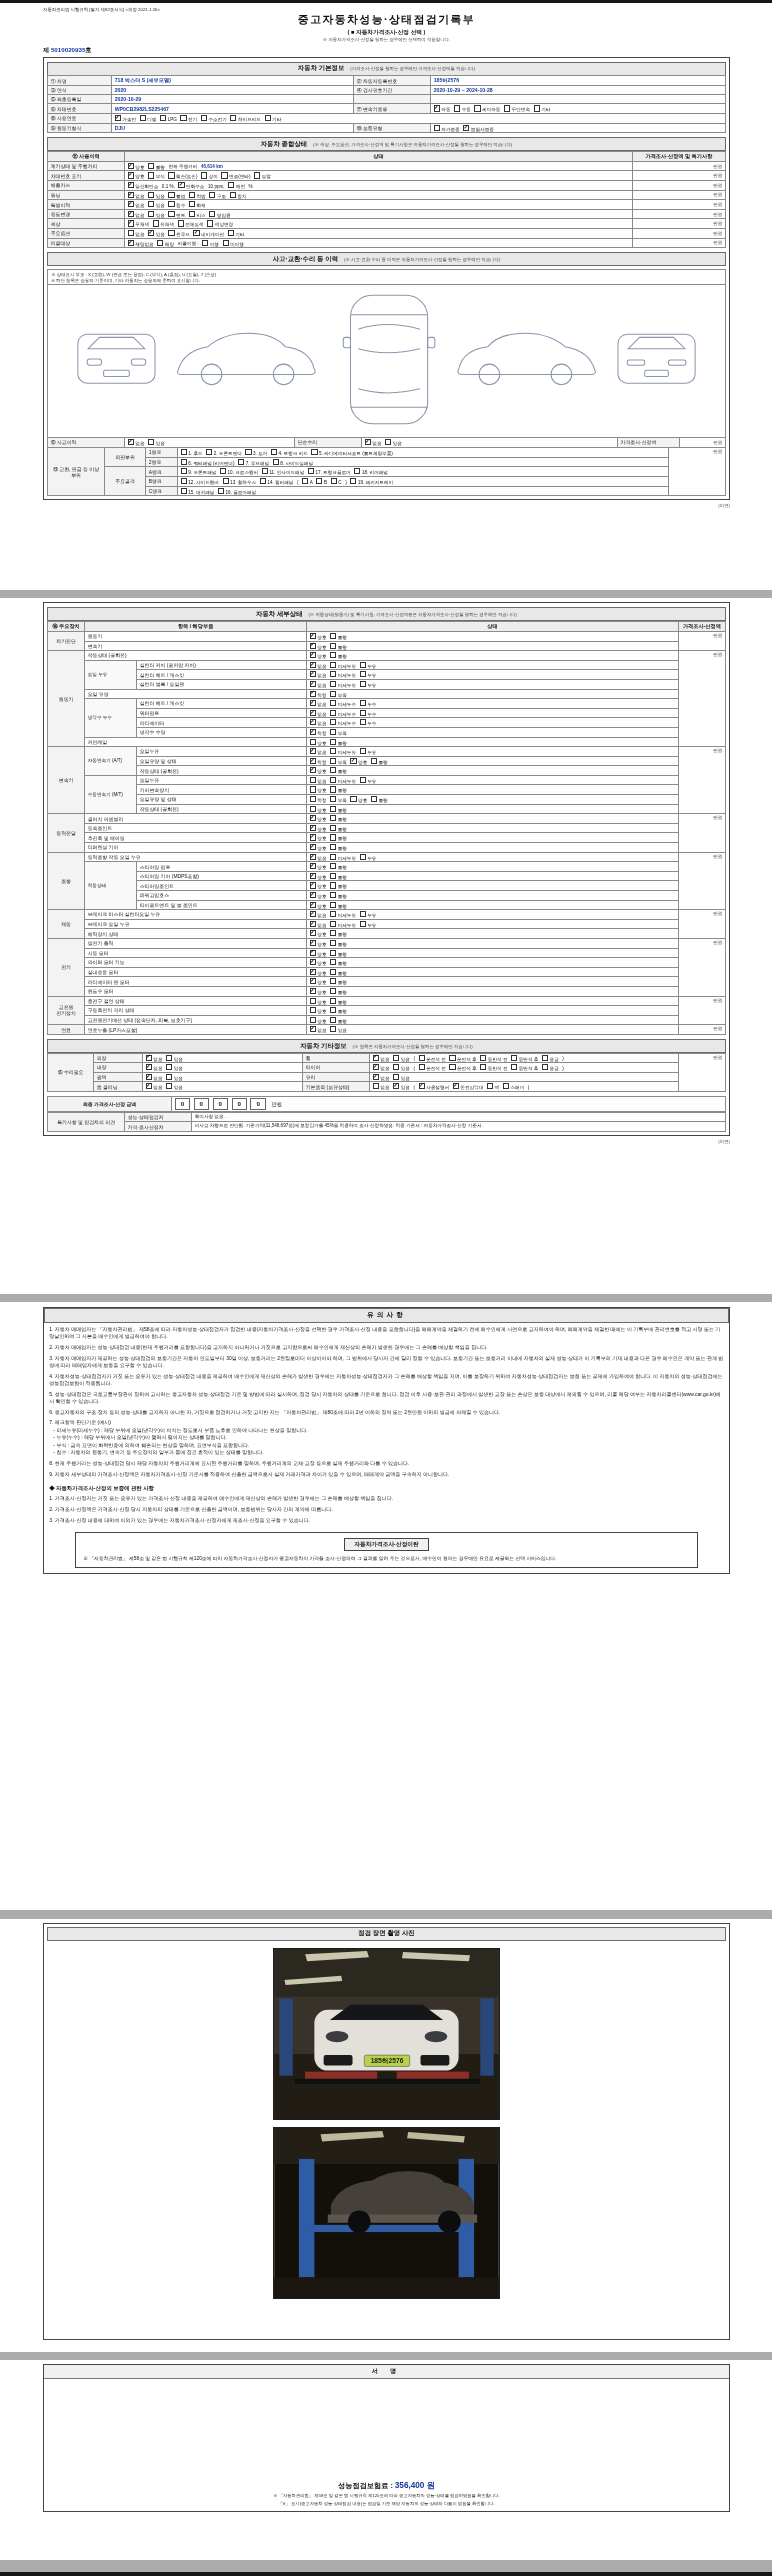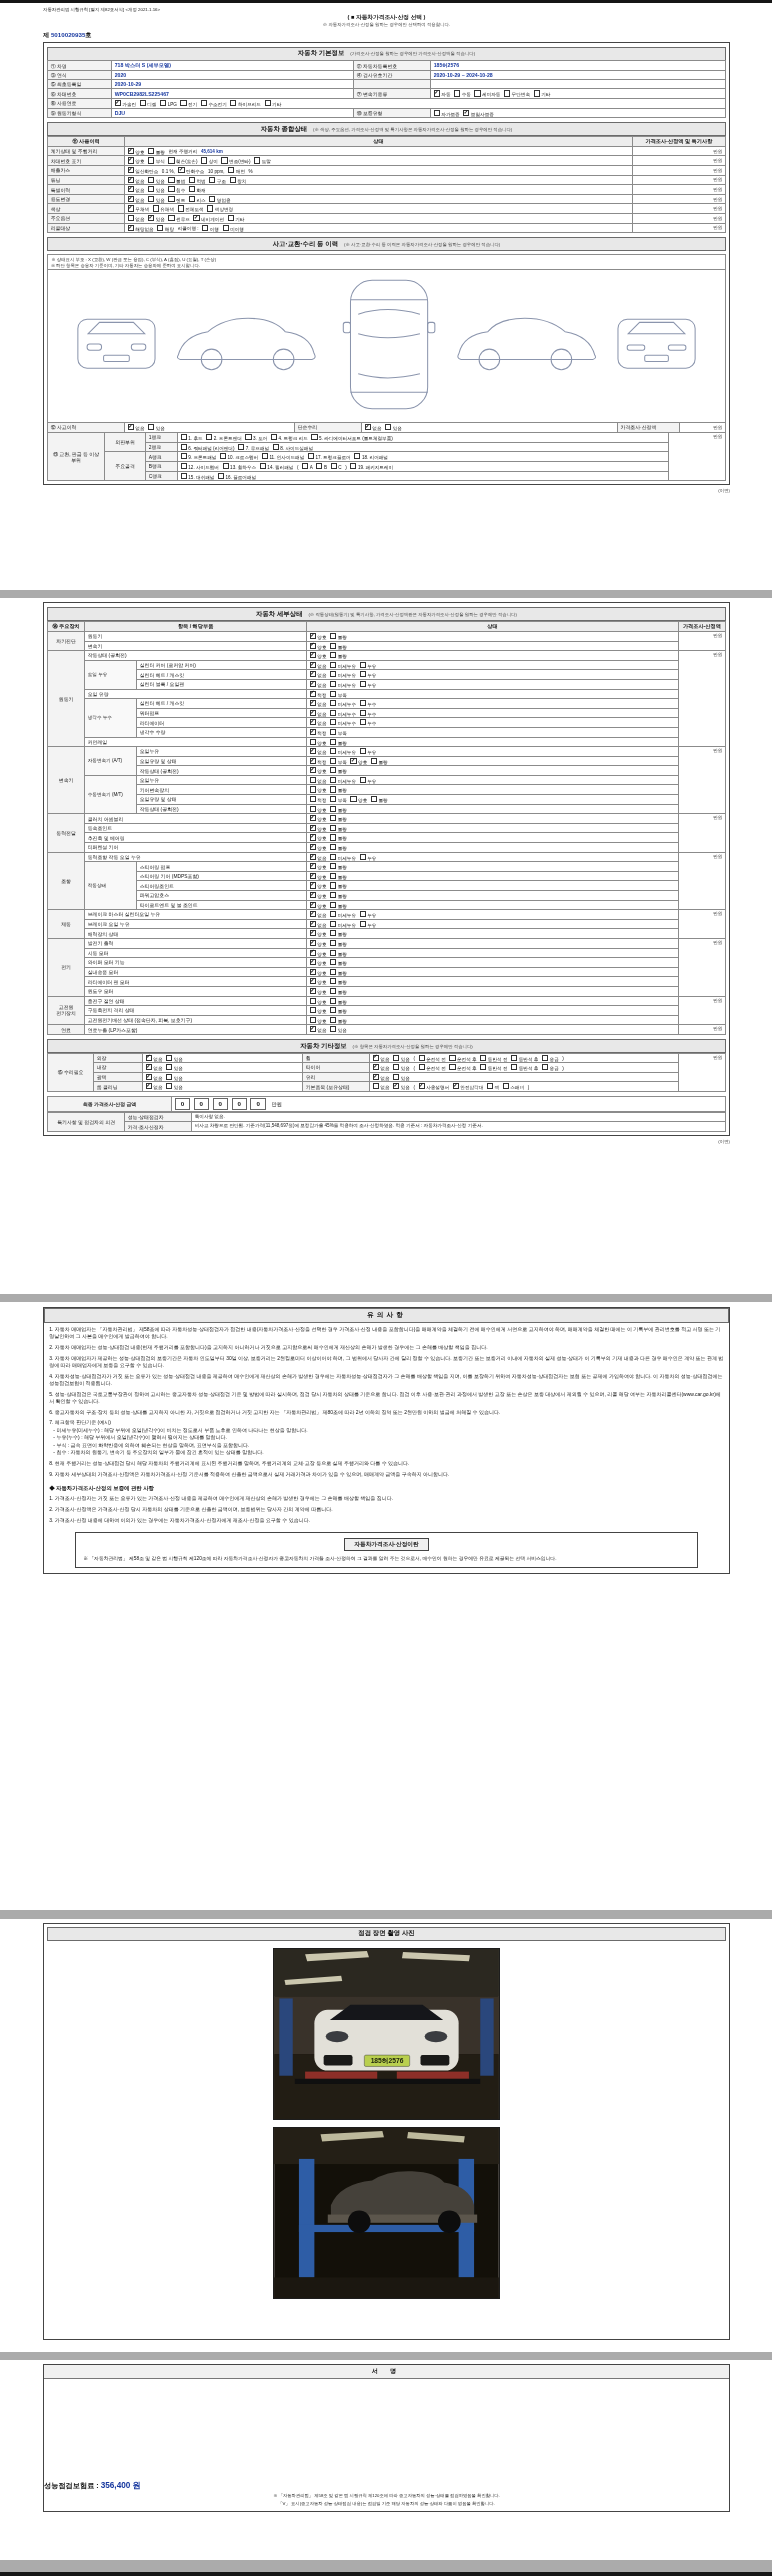--- a/index.html
+++ b/index.html
@@ -49,33 +49,34 @@
   .notice-item{font-size:5px;line-height:1.5;margin:3.1px 5.2px;white-space:pre-wrap}
   .notice-subtitle{font-size:5.4px;font-weight:bold;margin:7.2px 5.2px 1px}
   .notice-box{border:0.6px solid #444;margin:8.2px 31px 4.1px;padding:5.2px 7.2px;text-align:center}
   .notice-box .bt{display:inline-block;border:0.5px solid #444;background:#efefef;padding:1.5px 9.3px;
                   font-weight:bold;font-size:5.7px;margin-bottom:3.6px}
   .notice-box .btxt{font-size:4.8px;line-height:1.5;text-align:left}
   .photo{display:block;margin:7.2px auto 0;border:0.5px solid #1d1d1d}
   .signbar{border-bottom:0.5px solid #777;background:#f0f0f0;text-align:center;
            font-size:6.2px;font-weight:bold;letter-spacing:5.2px;padding:2.1px 0}
   .sign-space{height:101px}
-  .fee{font-size:7.2px;font-weight:bold}
+  .fee{text-align:center;font-size:7.2px;font-weight:bold}
   .foot{text-align:center;font-size:4.3px;color:#222;margin-top:2.1px;line-height:1.4}
 </style>
 </head>
 <body>
 
 <div class="strip"></div>
 
 <div class="page p1">
   <div class="topline">
     <span>자동차관리법 시행규칙 [별지 제82호서식] &lt;개정 2021.1.16&gt;</span>
     <span></span>
   </div>
+  <div class="doc-title">중고자동차성능·상태점검기록부</div>
   <div class="doc-sub">( ■ 자동차가격조사·산정 선택 )</div>
   <div class="doc-subnote">※ 자동차가격조사·산정을 원하는 경우에만 선택하여 적용합니다.</div>
   <div class="docno">
     <span>제</span>
     <span class="val">5010020935</span><span>호</span>
   </div>
 
   <div class="frame">
     <div class="inner">
 

